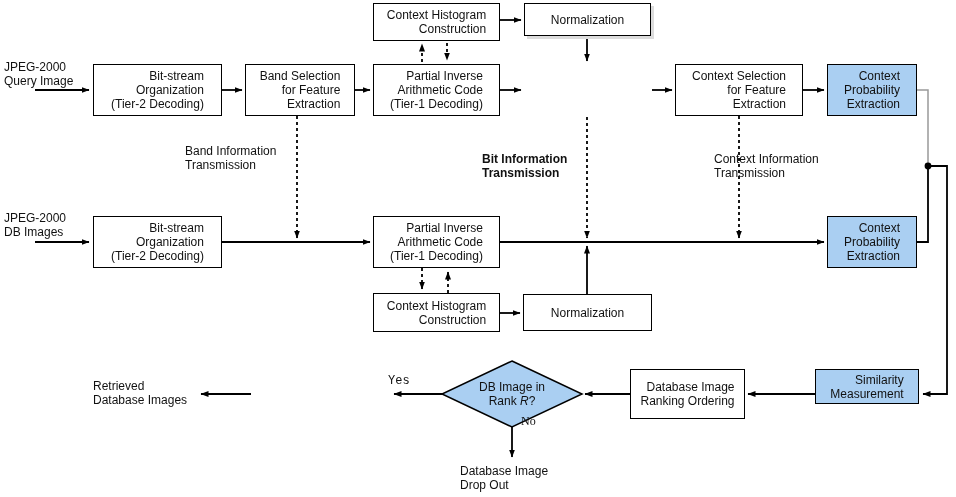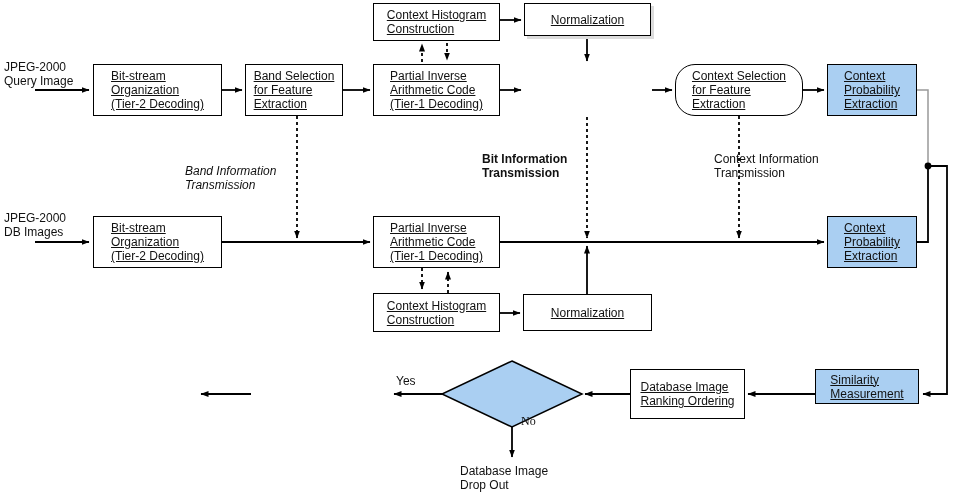--- a/index.html
+++ b/index.html
@@ -11,22 +11,22 @@
   }
   html,body{margin:0;padding:0;background:var(--background);}
   #canvas{
     position:relative;width:956px;height:497px;background:var(--background);
     font-family:"Liberation Sans","DejaVu Sans",sans-serif;
     font-size:12px;color:#111;overflow:hidden;
   }
   #wires{position:absolute;left:0;top:0;width:956px;height:497px;}
   .node{
     position:absolute;display:flex;align-items:center;justify-content:center;
-    text-align:left;background:#fff;border:1.5px solid var(--box-border);
-    box-sizing:border-box;line-height:14px;white-space:pre-line;text-decoration:underline;
+    text-align:right;background:#fff;border:1.5px solid var(--box-border);
+    box-sizing:border-box;line-height:14px;white-space:pre-line;
   }
   .node.blue{background:var(--highlight-fill);}
   .lbl{
     position:absolute;text-align:left;line-height:14px;white-space:pre-line;
   }
   .shadow{box-shadow:3px 3px 0 #dcdcdc;}
   .decision-text{
     position:absolute;display:flex;flex-direction:column;align-items:center;justify-content:center;
     text-align:center;line-height:14px;
   }
@@ -145,27 +145,27 @@
     <polygon class="diamond-shape" points="512,361 582,394 512,427 442,394"></polygon>
   </svg>
 
   <div class="node" style="left:373px;top:3px;width:127px;height:38px;">Context Histogram
 Construction</div>
   <div class="node shadow" style="left:524px;top:3px;width:127px;height:33px;">Normalization</div>
 
   <div class="node" style="left:93px;top:64px;width:129px;height:52px;">Bit-stream
 Organization
 (Tier-2 Decoding)</div>
-  <div class="node" style="left:245px;top:64px;width:98px;height:52px;">Band Selection
+  <div class="node" style="left:245px;top:64px;width:110px;height:52px;">Band Selection
 for Feature
 Extraction</div>
   <div class="node" style="left:373px;top:64px;width:127px;height:52px;">Partial Inverse
 Arithmetic Code
 (Tier-1 Decoding)</div>
-  <div class="node" style="left:675px;top:64px;width:128px;height:52px;border-radius:20px;">Context Selection
+  <div class="node" style="left:675px;top:64px;width:128px;height:52px;">Context Selection
 for Feature
 Extraction</div>
   <div class="node blue" style="left:827px;top:64px;width:90px;height:52px;">Context
 Probability
 Extraction</div>
 
   <div class="node" style="left:93px;top:216px;width:129px;height:52px;">Bit-stream
 Organization
 (Tier-2 Decoding)</div>
   <div class="node" style="left:373px;top:216px;width:127px;height:52px;">Partial Inverse
@@ -177,29 +177,35 @@
 
   <div class="node" style="left:373px;top:293px;width:127px;height:39px;">Context Histogram
 Construction</div>
   <div class="node" style="left:523px;top:294px;width:129px;height:37px;">Normalization</div>
 
   <div class="node" style="left:630px;top:369px;width:115px;height:50px;">Database Image
 Ranking Ordering</div>
   <div class="node blue" style="left:815px;top:369px;width:104px;height:35px;">Similarity
 Measurement</div>
 
+  <div class="decision-text" style="left:447px;top:368px;width:130px;height:52px;">
+    <span>DB Image in</span>
+    <span class="l2"><span>Rank </span><span class="italic-var">R</span><span>?</span></span>
+  </div>
 
   <div class="lbl" style="left:4px;top:60px;width:88px;">JPEG-2000
 Query Image</div>
   <div class="lbl" style="left:4px;top:211px;width:88px;">JPEG-2000
 DB Images</div>
-  <div class="lbl" style="left:185px;top:164px;width:110px;font-style:italic;">Band Information
+  <div class="lbl" style="left:185px;top:144px;width:110px;">Band Information
 Transmission</div>
   <div class="lbl" style="left:482px;top:152px;width:110px;font-weight:bold;">Bit Information
 Transmission</div>
   <div class="lbl" style="left:714px;top:152px;width:118px;">Context Information
 Transmission</div>
-  <div class="lbl" style="left:396px;top:374px;width:30px;">Yes</div>
+  <div class="lbl" style="left:388px;top:374px;width:30px;font-family:Liberation Mono, monospace;">Yes</div>
   <div class="lbl" style="left:521px;top:414px;width:28px;font-family:Liberation Serif, serif;">No</div>
   <div class="lbl" style="left:460px;top:464px;width:104px;">Database Image
 Drop Out</div>
+  <div class="lbl" style="left:93px;top:379px;width:107px;">Retrieved
+Database Images</div>
 
 </div>
 
 </body></html>

